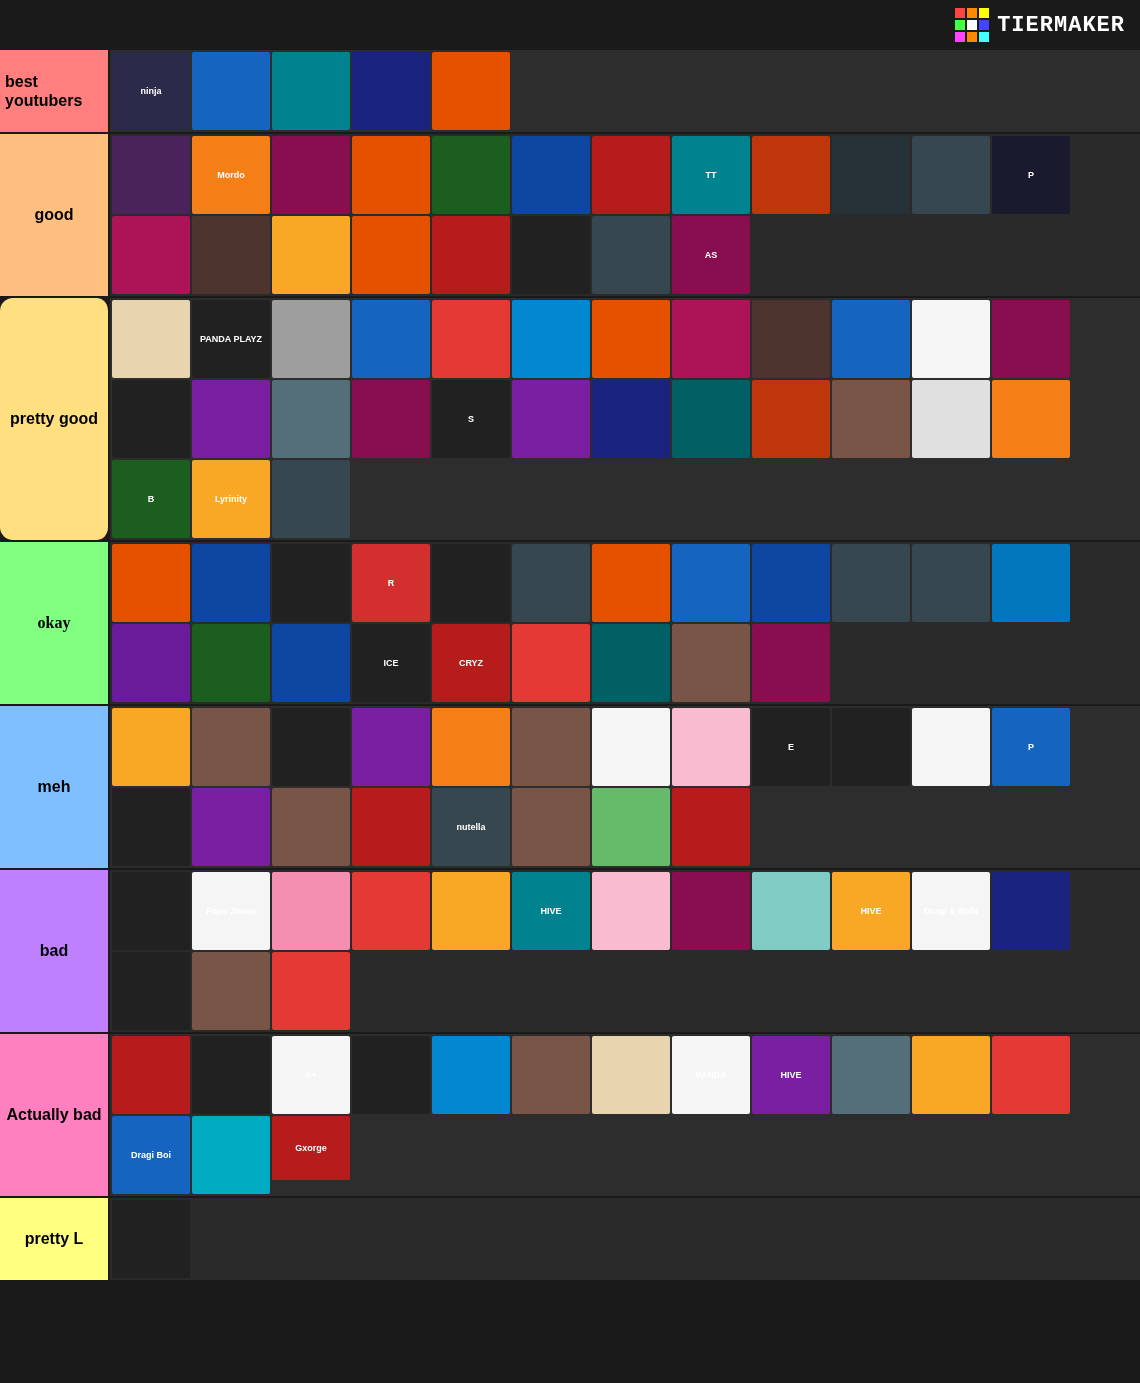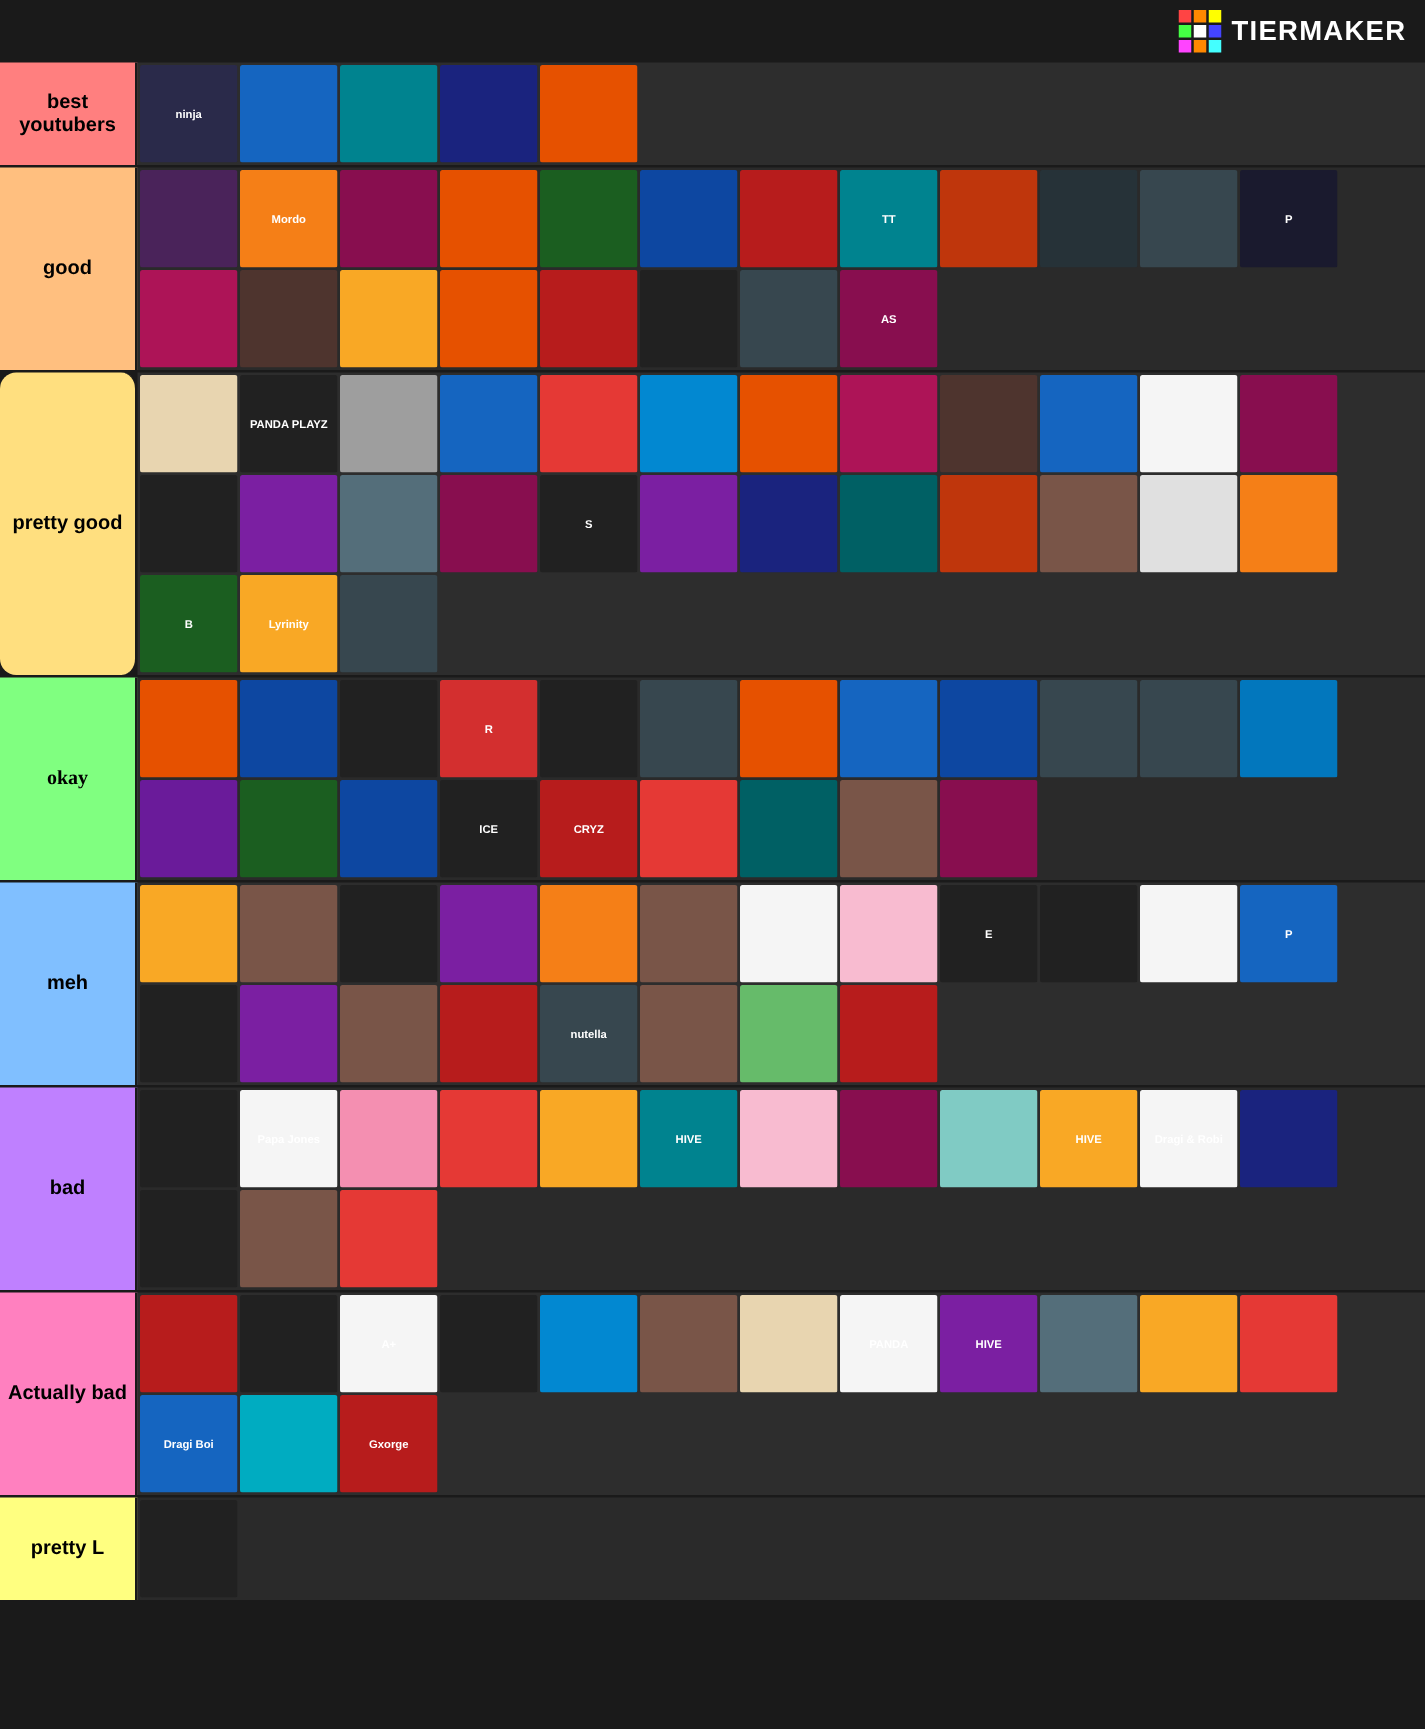--- a/index.html
+++ b/index.html
@@ -17,21 +17,20 @@
 
     .tier-label {
       width: 110px;
       min-width: 110px;
       display: flex;
       align-items: center;
       justify-content: center;
       font-size: 18px;
       font-weight: bold;
       color: #000;
-      text-align: center;
       padding: 5px;
       word-break: break-word;
       line-height: 1.2;
     }
 
     .tier-content {
       flex: 1;
       display: flex;
       flex-wrap: wrap;
       background: #2a2a2a;
@@ -67,20 +66,21 @@
       align-items: center;
       justify-content: flex-end;
       padding: 8px 15px;
       height: 50px;
     }
 
     .tiermaker-logo {
       display: flex;
       align-items: center;
       gap: 8px;
+      font-family: Liberation Mono, monospace;
     }
 
     .logo-grid {
       display: grid;
       grid-template-columns: repeat(3, 10px);
       grid-template-rows: repeat(3, 10px);
       gap: 2px;
     }
 
     .logo-cell {
@@ -510,21 +510,21 @@
         <div class="avatar">
           <div class="av-square" style="background: rgb(229, 57, 53); width: 78px; height: 78px; font-size: 9px; color: white; font-weight: bold; text-align: center; padding: 4px; line-height: 1.2; display: flex; align-items: center; justify-content: center;"></div>
         </div>
         <div class="avatar">
           <div class="av-square" style="background: rgb(21, 101, 192); width: 78px; height: 78px; font-size: 9px; color: white; font-weight: bold; text-align: center; padding: 4px; line-height: 1.2; display: flex; align-items: center; justify-content: center;">Dragi Boi</div>
         </div>
         <div class="avatar">
           <div class="av-square" style="background: rgb(0, 172, 193); width: 78px; height: 78px; font-size: 9px; color: white; font-weight: bold; text-align: center; padding: 4px; line-height: 1.2; display: flex; align-items: center; justify-content: center;"></div>
         </div>
         <div class="avatar">
-          <div class="av-square" style="background: rgb(183, 28, 28); width: 78px; height: 78px; font-size: 9px; color: white; font-weight: bold; text-align: center; padding: 4px; line-height: 1.2; display: flex; align-items: center; justify-content: center;">Gxorge</div>
+          <div class="av-square" style="background: rgb(183, 28, 28); width: 78px; height: 64px; font-size: 9px; color: white; font-weight: bold; text-align: center; padding: 4px; line-height: 1.2; display: flex; align-items: center; justify-content: center;">Gxorge</div>
         </div>
       </div>
     </div>
     <div class="tier-row">
       <div class="tier-label" style="background: rgb(255, 255, 128);">pretty L</div>
       <div class="tier-content">
         <div class="avatar">
           <div class="av-square" style="background: rgb(33, 33, 33); width: 78px; height: 78px; font-size: 9px; color: white; font-weight: bold; text-align: center; padding: 4px; line-height: 1.2; display: flex; align-items: center; justify-content: center;"></div>
         </div>
       </div>

